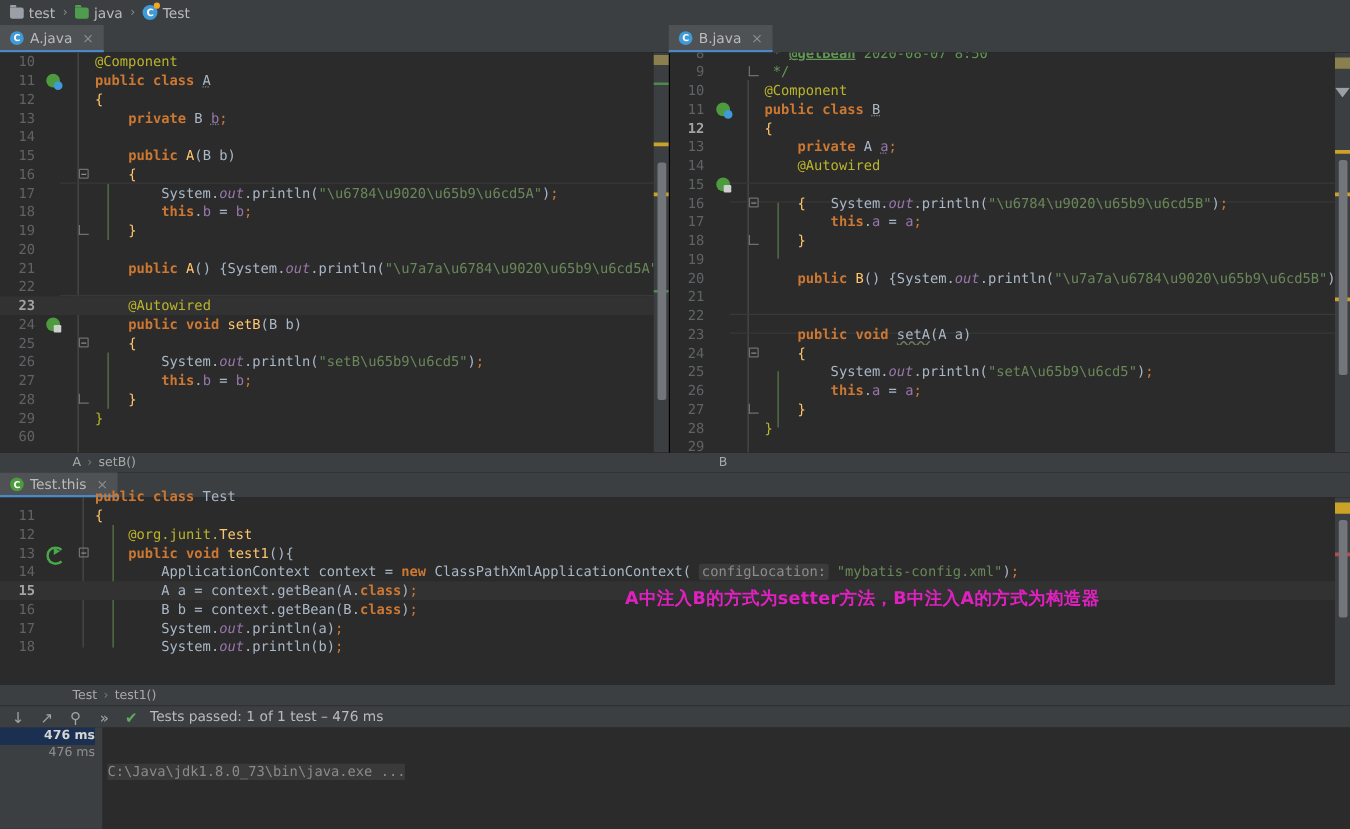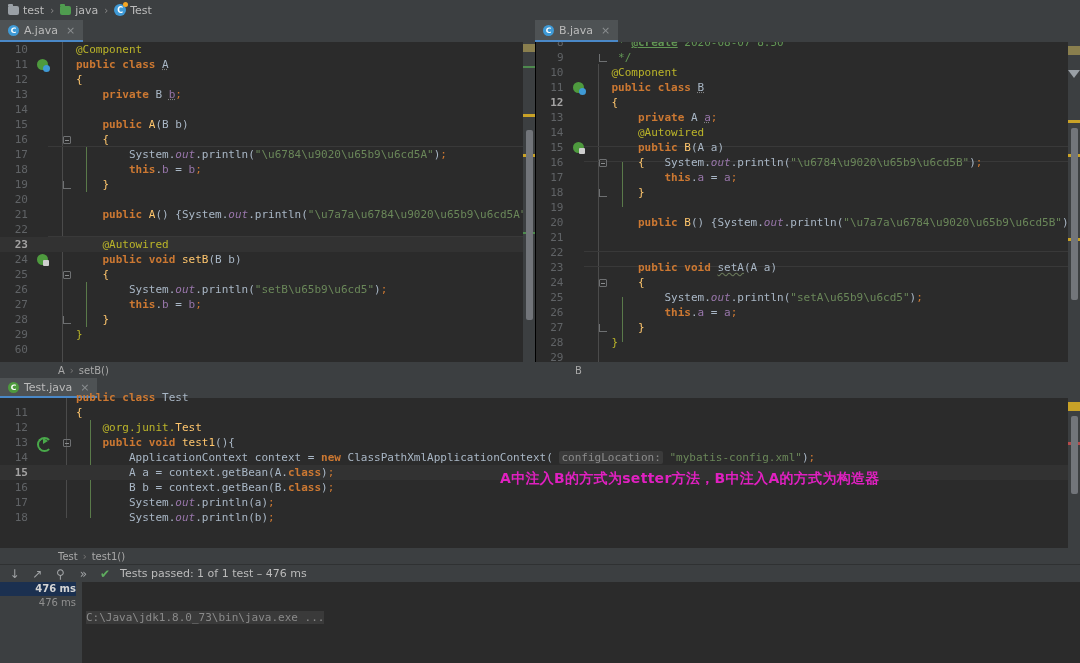--- a/index.html
+++ b/index.html
@@ -427,21 +427,21 @@
           <div class="member-sep" style="top:104px;"></div>
           <div class="member-sep" style="top:119px;"></div>
           <div class="member-sep" style="top:209px;"></div>
           <div class="member-sep" style="top:224px;"></div>
 
           
           <div class="ln" style="top:-7px;">
             <span class="gutter-num">8</span>
             <span class="gutter-icons"></span>
             <span class="fold"></span>
-            <span class="code-text"><span class="cmt"> * </span><span class="cmt-b">@create</span><span class="cmt"> 2020-08-07 8:50</span></span>
+            <span class="code-text"><span class="cmt"> * </span><span class="cmt-b">@getBean</span><span class="cmt"> 2020-08-07 8:50</span></span>
           </div>
           
           <div class="ln" style="top:8px;">
             <span class="gutter-num">9</span>
             <span class="gutter-icons"></span>
             <span class="fold"><span class="fold-end"></span></span>
             <span class="code-text"><span class="cmt"> */</span></span>
           </div>
           
           <div class="ln" style="top:23px;">
@@ -476,21 +476,20 @@
             <span class="gutter-num">14</span>
             <span class="gutter-icons"></span>
             <span class="fold"></span>
             <span class="code-text">    <span class="anno">@Autowired</span></span>
           </div>
           
           <div class="ln" style="top:98px;">
             <span class="gutter-num">15</span>
             <span class="gutter-icons"><span class="run-ico arrow"></span></span>
             <span class="fold"></span>
-            <span class="code-text">    <span class="kw">public </span><span class="mth">B</span><span class="pln">(A a)</span></span>
           </div>
           
           <div class="ln" style="top:113px;">
             <span class="gutter-num">16</span>
             <span class="gutter-icons"></span>
             <span class="fold"><span class="fold-box"></span></span>
             <span class="code-text">    <span class="mth">{</span>   <span class="pln">System.</span><span class="fld-i">out</span><span class="pln">.println(</span><span class="str">"\u6784\u9020\u65b9\u6cd5B"</span><span class="pln">)</span><span class="semi">;</span></span>
           </div>
           
           <div class="ln" style="top:128px;">
@@ -604,21 +603,21 @@
       <span>setB()</span>
     </div>
     <div class="foot-right">
       <span>B</span>
     </div>
   </div>
 
   <div class="bottom-tabrow">
     <div class="tab">
       <span class="tcls" style="background:#4e9a3e;">C</span>
-      <span>Test.java</span>
+      <span>Test.this</span>
       <span class="tclose">×</span>
     </div>
   </div>
 
   <div class="bottom-editor">
     <div class="code-area">
       <div class="indent-guide" style="left:66px; top:0px; height:120px;"></div>
       <div class="indent-guide green" style="left:90px; top:22px; height:98px;"></div>
 
       

